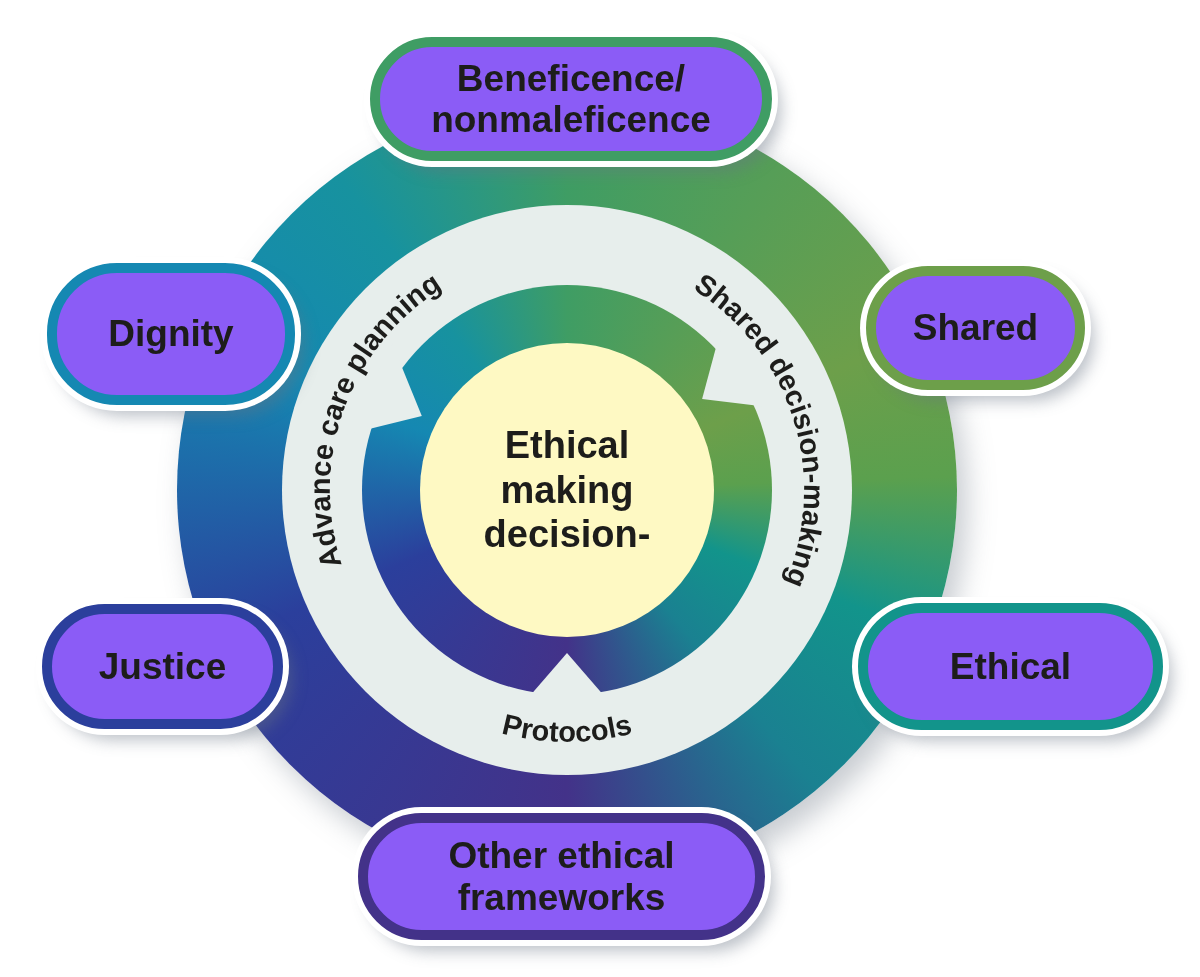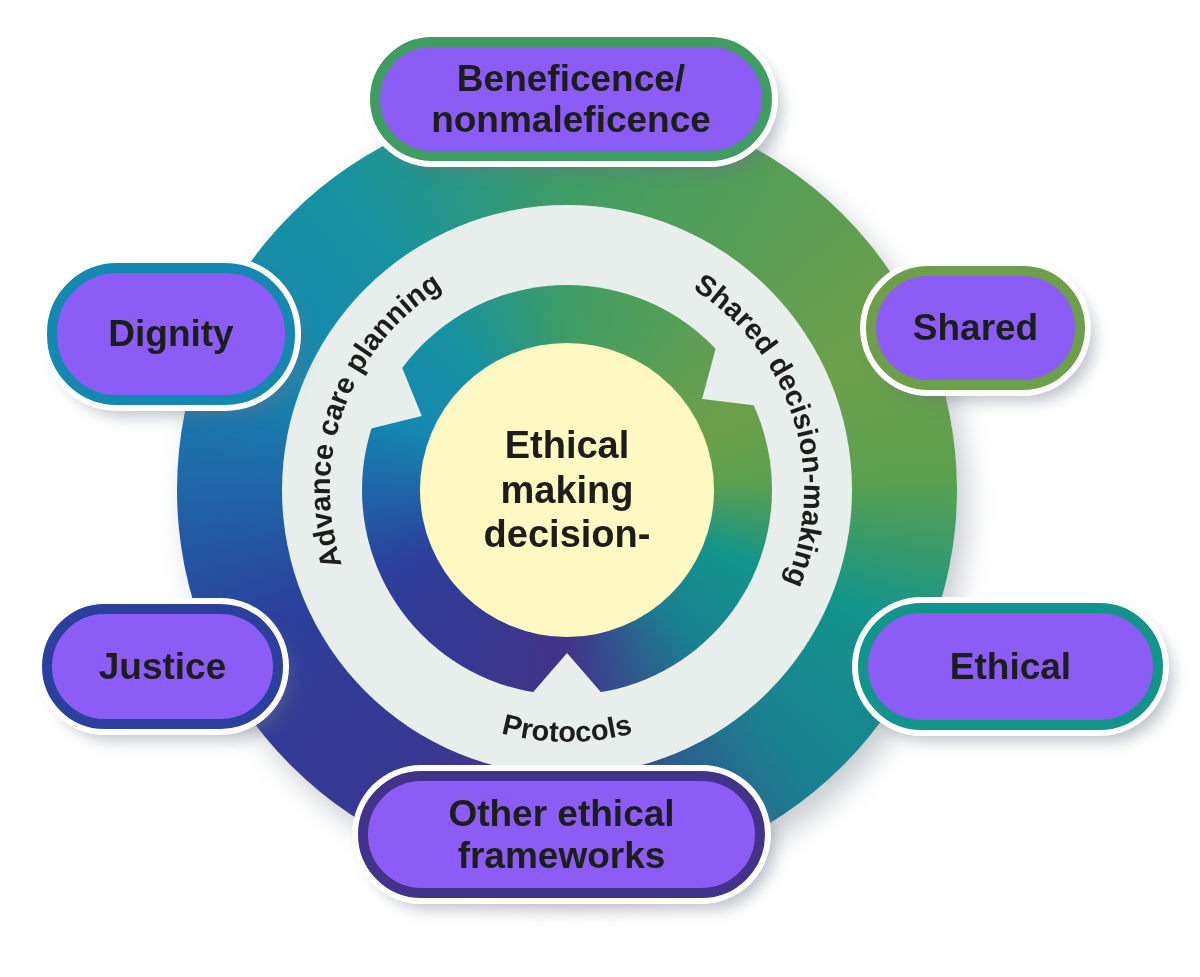--- a/index.html
+++ b/index.html
@@ -107,21 +107,21 @@
     font-weight:bold;
     line-height:1.12;
     color:var(--txt);
     white-space:nowrap;
   }
   .pill-beneficence{ left:370px; top:37px;  width:402px; height:124px; }
   .pill-dignity    { left:47px;  top:263px; width:248px; height:142px; }
   .pill-equity     { left:866px; top:266px; width:219px; height:124px; }
   .pill-justice    { left:42px;  top:604px; width:241px; height:125px;justify-content:center; }
   .pill-autonomy   { left:858px; top:603px; width:305px; height:127px; }
-  .pill-other      { left:358px; top:771px; width:407px; height:127px; }
+  .pill-other      { left:358px; top:813px; width:407px; height:127px; }
 </style>
 </head>
 <body>
 
 <div class="stage">
 
   <div class="big-circle"></div>
 
   <div class="light-ring"></div>
 

